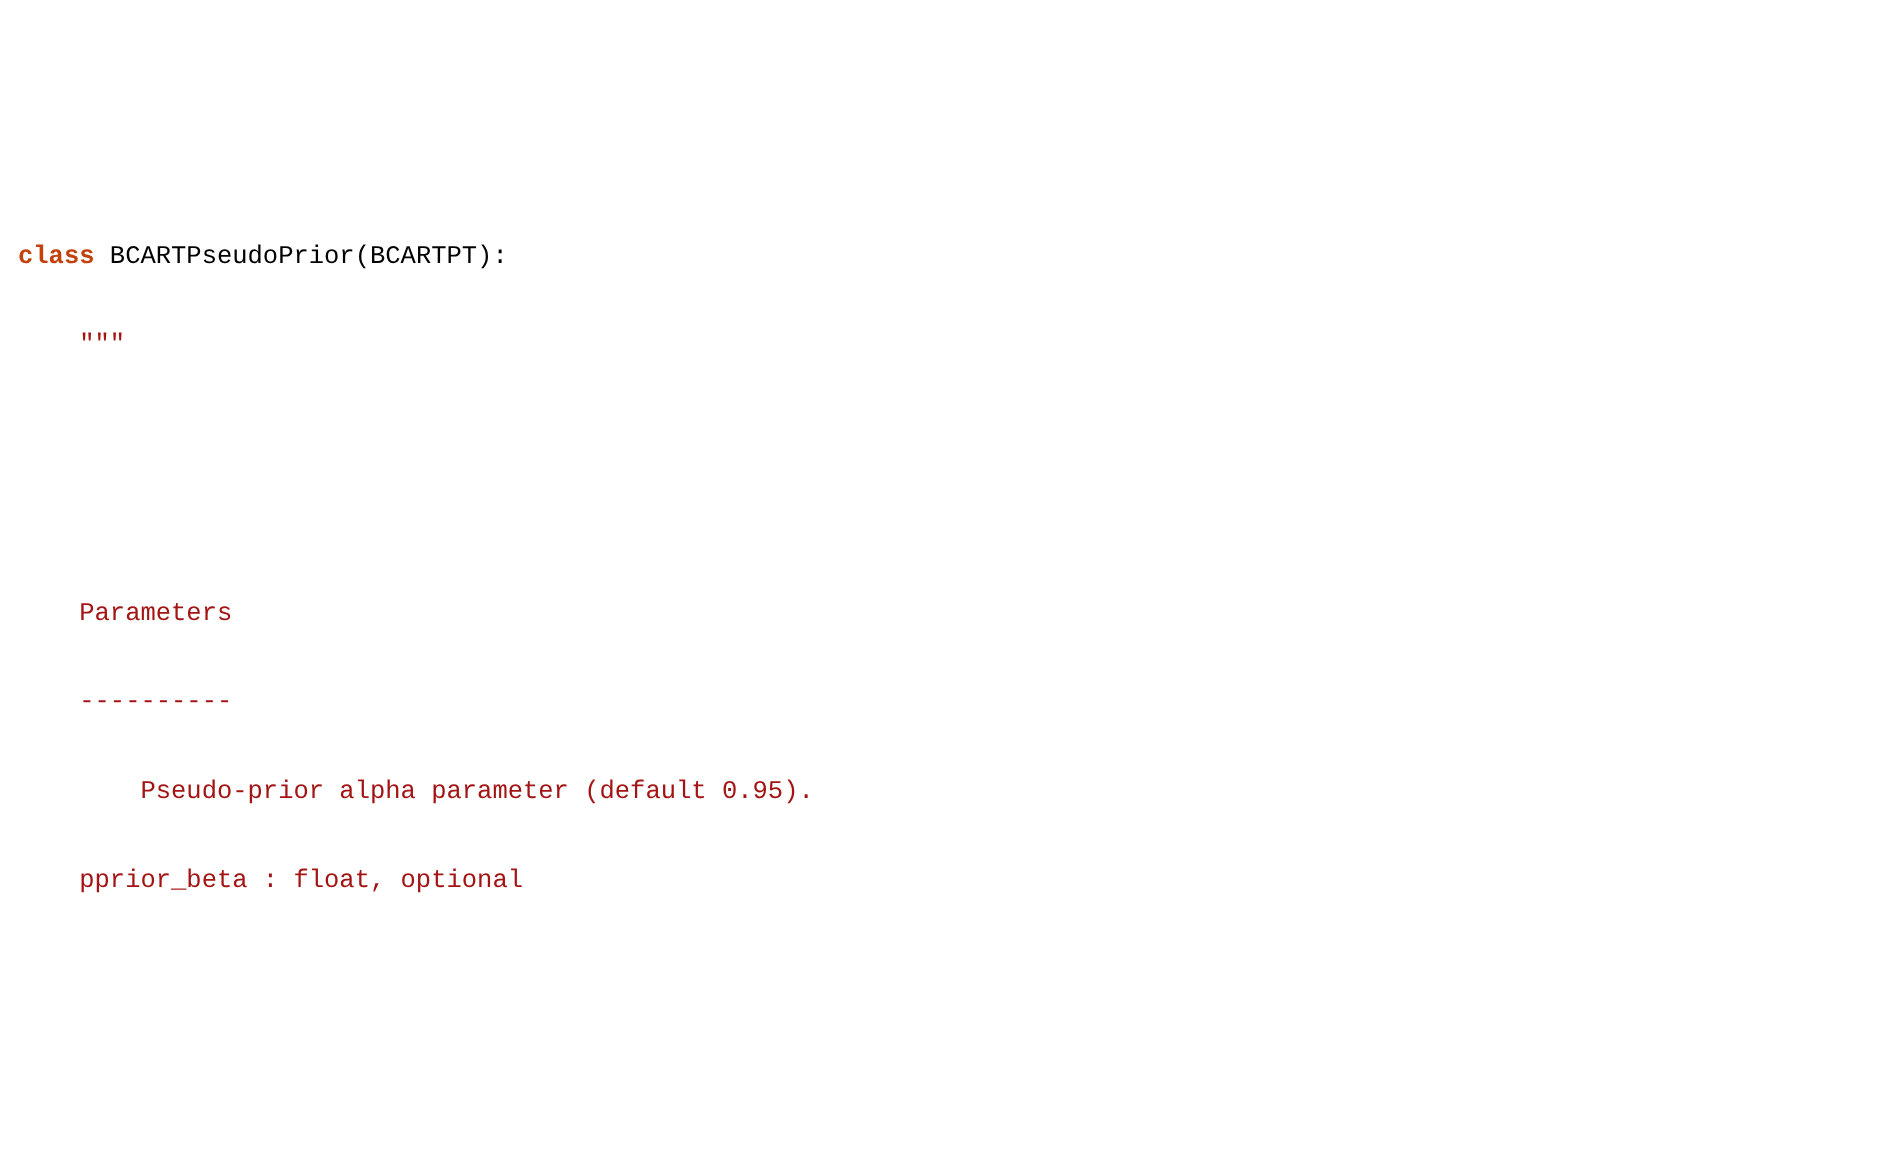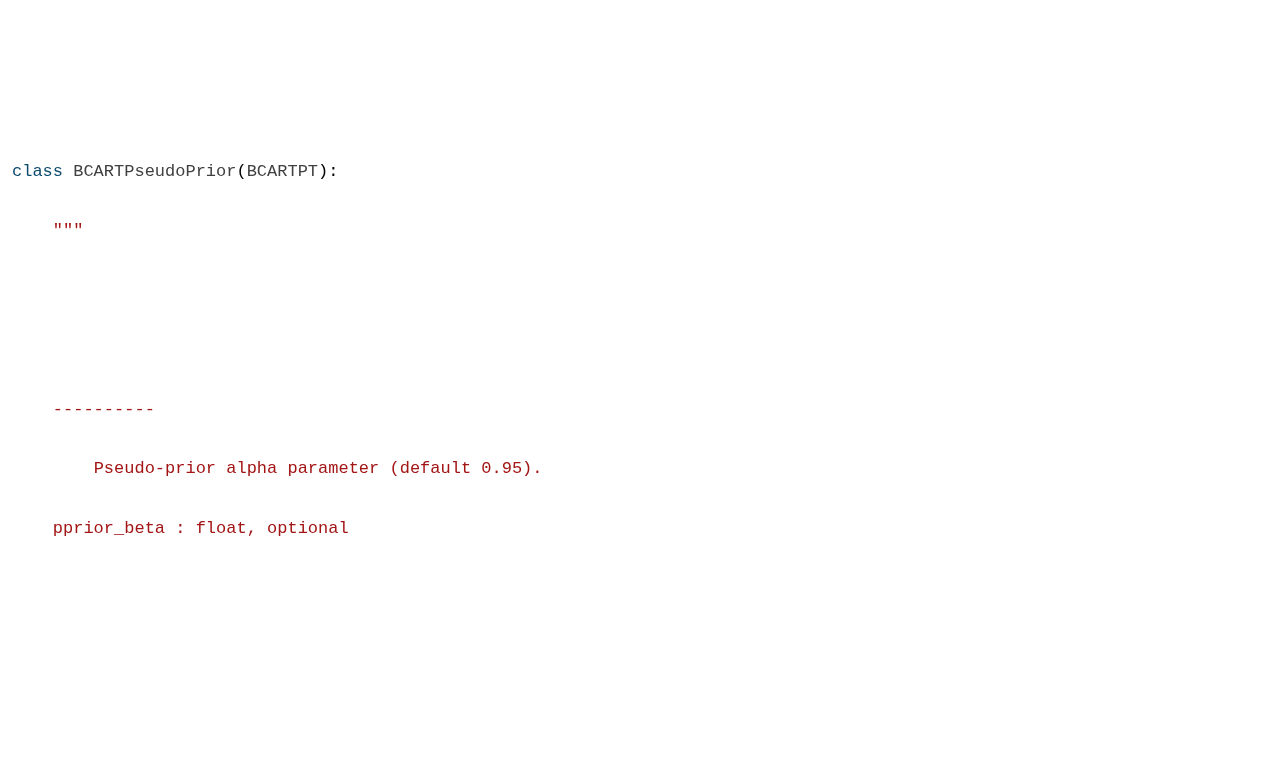--- a/index.html
+++ b/index.html
@@ -7,35 +7,36 @@
     padding: 8px 12px;
     background: #ffffff;
     font-family: Consolas, "Courier New", monospace;
     font-size: 17px;
     line-height: 1.75;
     color: #000;
     white-space: pre;
   }
   .code-block { position: relative; }
   .line { display: block; }
-  .kw { color: #0c4a6e; }
-  .cls { color: #404040; }
+  .kw { color: #c2410c; font-weight: bold; }
+  .cls { color: #000000; }
   .str, .doc { color: #a31515; }
   .pun { color: #000; }
 </style>
 </head>
 <body>
 
 
 
 <div class="code-block">
 <span class="line"><span class="kw">class</span> <span class="cls">BCARTPseudoPrior</span><span class="pun">(</span><span class="cls">BCARTPT</span><span class="pun">):</span></span>
 <span class="line">    <span class="doc">"""</span></span>
 <span class="line">    </span>
 <span class="line">    </span>
+<span class="line">    <span class="doc">Parameters</span></span>
 <span class="line">    <span class="doc">----------</span></span>
 <span class="line">        <span class="doc">Pseudo-prior alpha parameter (default 0.95).</span></span>
 <span class="line">    <span class="doc">pprior_beta : float, optional</span></span>
 
 
 
 
 
 
 

